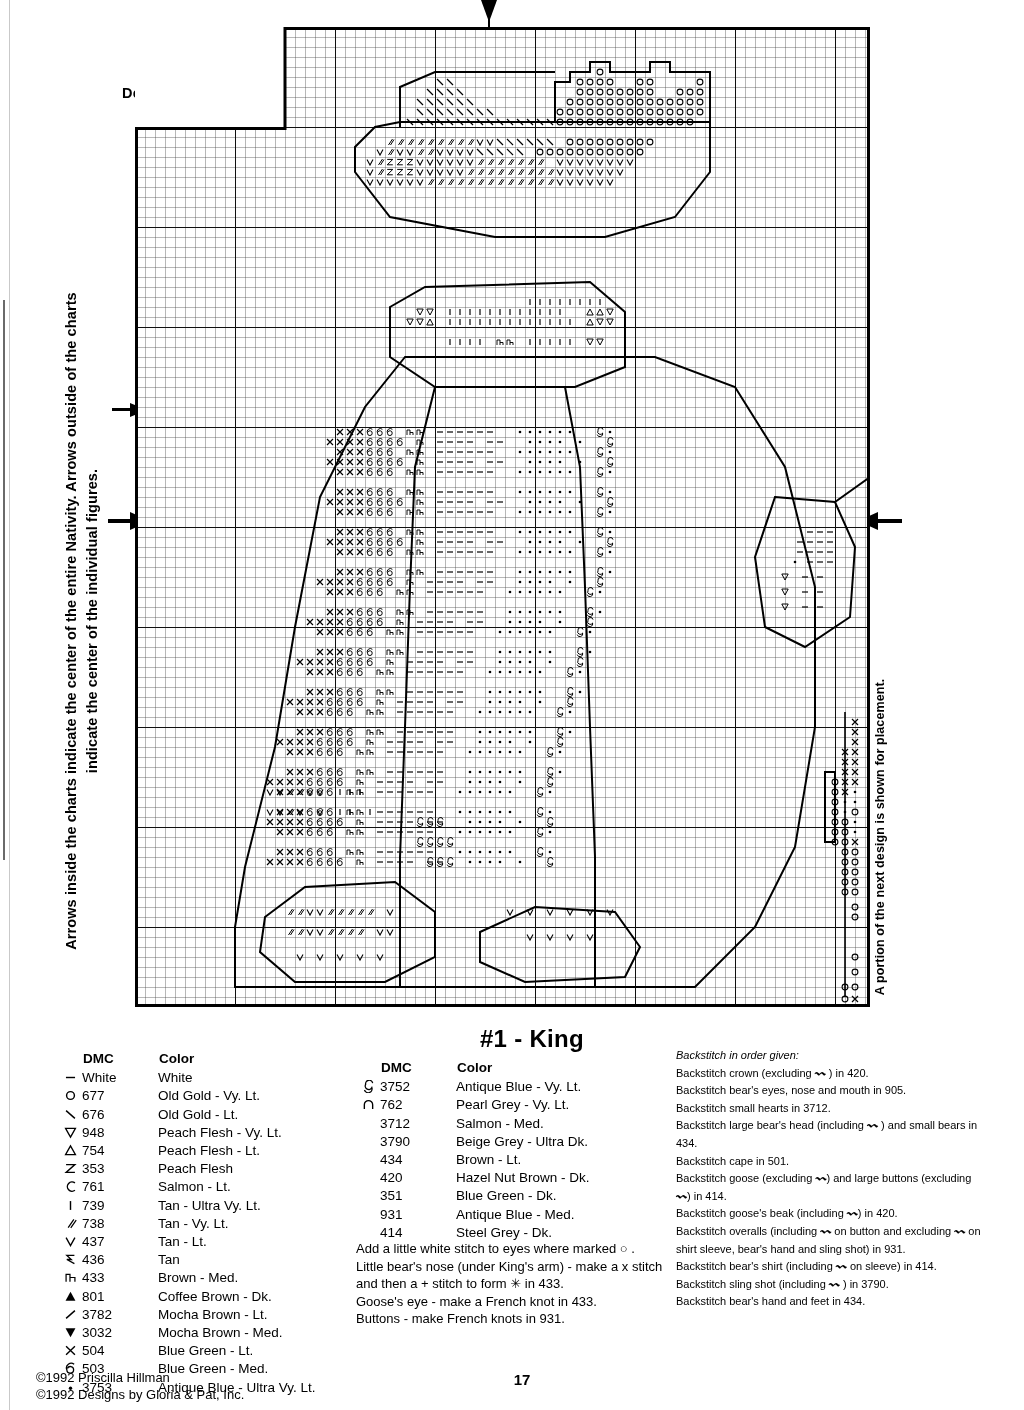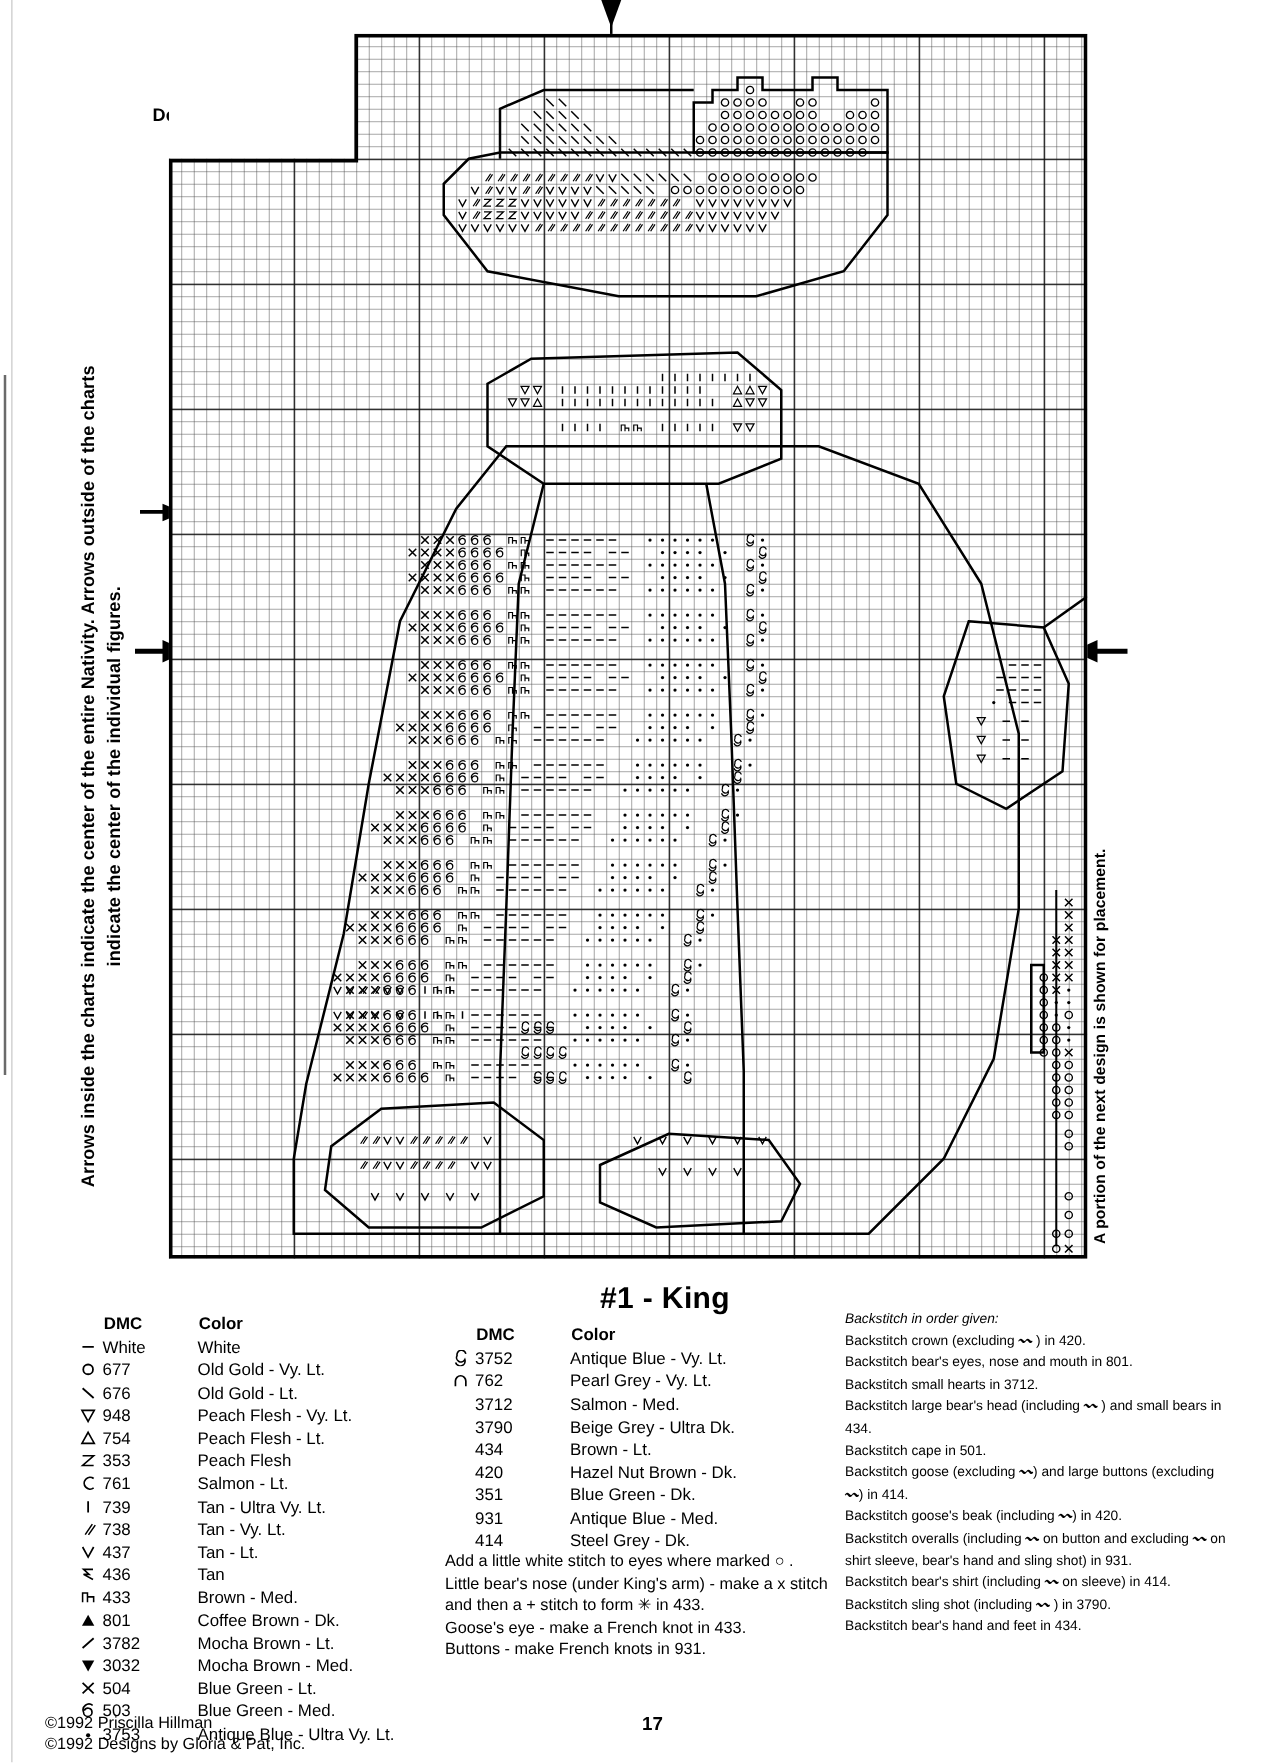--- a/index.html
+++ b/index.html
@@ -1157,21 +1157,21 @@
       <div>Add a little white stitch to eyes where  marked ○ .</div>
       <div>Little bear's nose (under King's arm) - make a x stitch and then a + stitch to form ✳ in 433.</div>
       <div>Goose's eye - make a French knot in 433.</div>
       <div>Buttons - make French knots in 931.</div>
     </div>
 
   <div class="notes-right">
     <div class="hdr">Backstitch in order given:</div>
     <div id="backstitch-items">
         <div>Backstitch crown (excluding 〰 ) in 420.</div>
-        <div>Backstitch bear's eyes, nose and mouth in 801.</div>
+        <div>Backstitch bear's eyes, nose and mouth in 905.</div>
         <div>Backstitch small hearts in 3712.</div>
         <div>Backstitch large bear's head (including 〰 ) and small bears in 434.</div>
         <div>Backstitch cape in 501.</div>
         <div>Backstitch goose (excluding 〰) and large buttons (excluding 〰) in 414.</div>
         <div>Backstitch goose's beak (including 〰) in 420.</div>
         <div>Backstitch overalls (including 〰 on button and excluding 〰  on shirt sleeve, bear's hand and sling shot) in 931.</div>
         <div>Backstitch bear's shirt (including 〰 on sleeve) in 414.</div>
         <div>Backstitch sling shot (including 〰 ) in 3790.</div>
         <div>Backstitch bear's hand and feet in 434.</div>
       </div>

